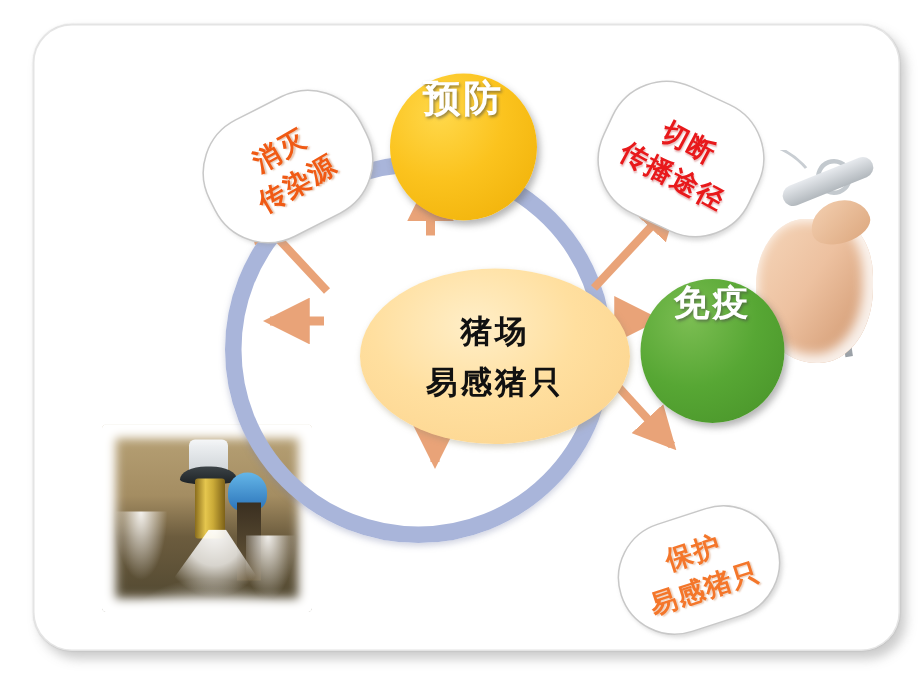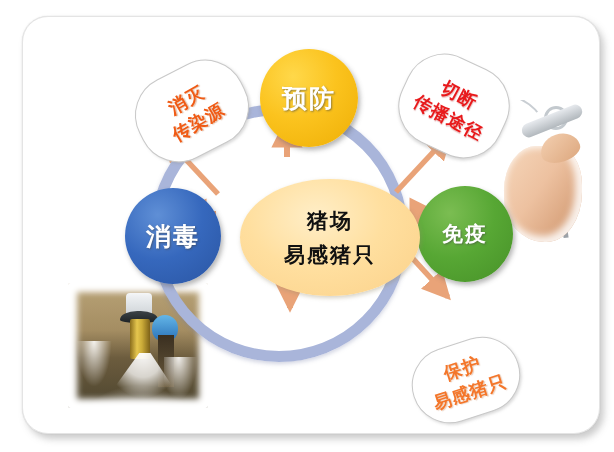--- a/index.html
+++ b/index.html
@@ -230,21 +230,21 @@
     width: 578px;
     height: 418px;
     pointer-events: none;
   }
 
   
   .node {
     position: absolute;
     border-radius: 50%;
     display: flex;
-    align-items: center;
+    align-items: flex-start;
     justify-content: center;
     color: #ffffff;
     font-weight: bold;
     letter-spacing: 2px;
     box-shadow: 2px 3px 5px rgba(90,90,90,0.45);
   }
   .node span {
     text-shadow: 1px 1px 2px rgba(70,70,70,0.55);
   }
   .node-prevent {
@@ -253,23 +253,23 @@
     font-size: 25px;
     background: radial-gradient(circle at 34% 28%, #ffd84a 0%, #fbc31e 45%, #eeae05 100%);
   }
   .node-disinfect {
     left: 103px; top: 172px;
     width: 96px; height: 96px;
     font-size: 25px;
     background: radial-gradient(circle at 34% 28%, #5f8fd6 0%, #3668bd 48%, #2a55a2 100%);
   }
   .node-immune {
-    left: 395px; top: 170px;
+    left: 405px; top: 170px;
     width: 96px; height: 96px;
-    font-size: 21px;
+    font-size: 24px;
     background: radial-gradient(circle at 34% 28%, #7bbd52 0%, #57a734 48%, #479128 100%);
   }
   .node-health {
     left: 256px; top: 314px;
     width: 92px; height: 92px;
     font-size: 25px;
     background: radial-gradient(circle at 34% 28%, #f6903c 0%, #ef7518 48%, #e06510 100%);
   }
 
   
@@ -392,23 +392,20 @@
       <line x1="268" y1="255" x2="268" y2="292" stroke="#e9a378" stroke-width="6" marker-end="url(#ah)"></line>
 
       <line x1="196" y1="178" x2="142" y2="120" stroke="#e9a378" stroke-width="5.5" marker-end="url(#ah)"></line>
       <line x1="374" y1="176" x2="428" y2="118" stroke="#e9a378" stroke-width="5.5" marker-end="url(#ah)"></line>
       <line x1="372" y1="222" x2="426" y2="281" stroke="#e9a378" stroke-width="5.5" marker-end="url(#ah)"></line>
     </svg>
 
     <div class="node node-prevent">
       <span>预防</span>
     </div>
-    <div class="node node-disinfect">
-      <span>消毒</span>
-    </div>
     <div class="node node-immune">
       <span>免疫</span>
     </div>
 
     <div class="center">
       <div>猪场</div>
       <div>易感猪只</div>
     </div>
 
     <div class="callout callout-eliminate">

